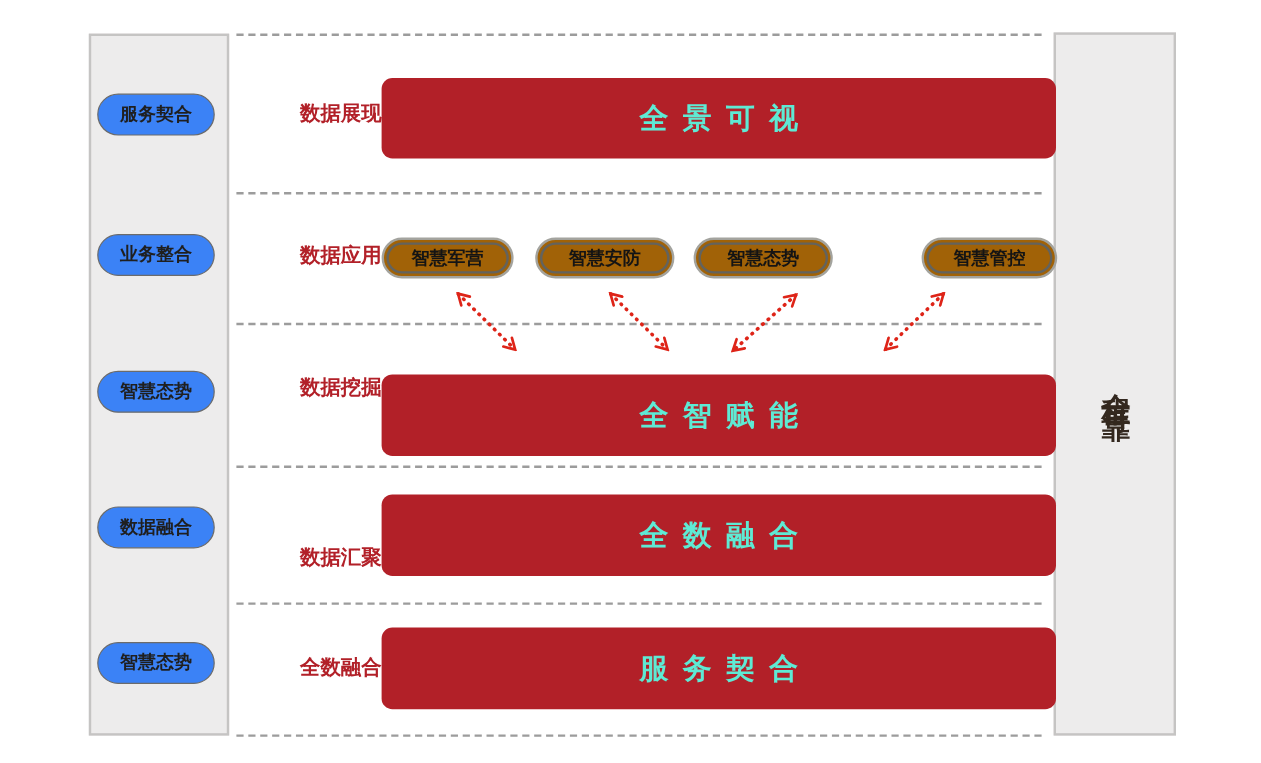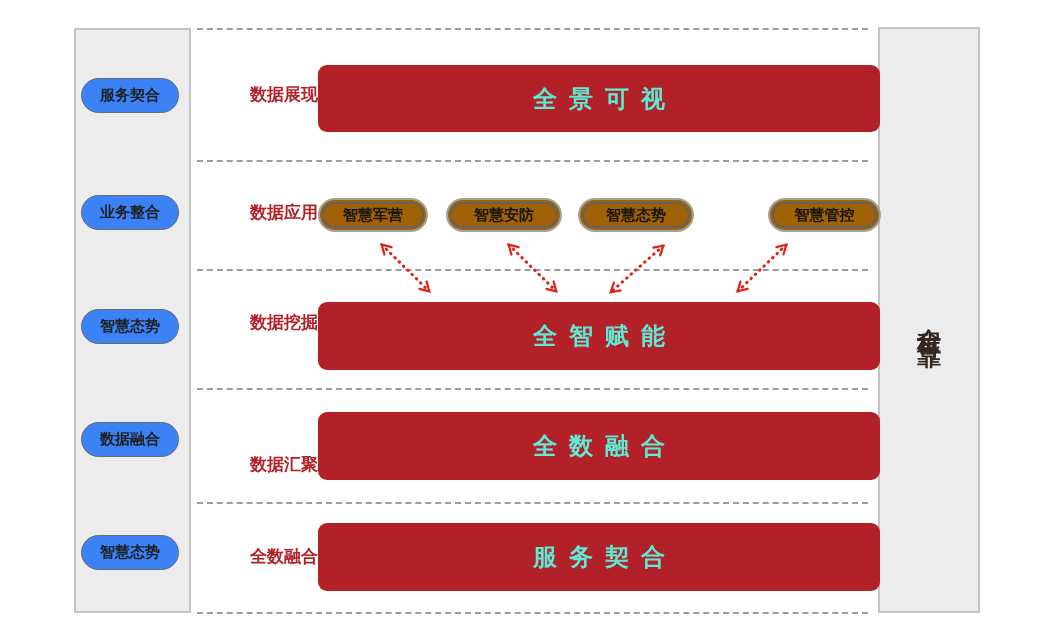--- a/index.html
+++ b/index.html
@@ -74,21 +74,21 @@
 <div class="dotline" style="top:502px"></div>
 <div class="dotline" style="top:612px"></div>
 
 <div class="row-label" style="top:84px">数据展现</div>
 <div class="row-label" style="top:202px">数据应用</div>
 <div class="row-label" style="top:312px">数据挖掘</div>
 <div class="row-label" style="top:454px">数据汇聚</div>
 <div class="row-label" style="top:546px">全数融合</div>
 
 <div class="bar" style="top:65px;height:67px">全景可视</div>
-<div class="bar" style="top:302px;height:68px">全智赋能</div>
+<div class="bar" style="top:312px;height:68px">全智赋能</div>
 <div class="bar" style="top:412px;height:68px">全数融合</div>
 <div class="bar" style="top:523px;height:68px">服务契合</div>
 
 <div class="app-pill" style="left:318px;width:110px">
   <div class="app-pill-inner">智慧军营</div>
 </div>
 <div class="app-pill" style="left:446px;width:116px">
   <div class="app-pill-inner">智慧安防</div>
 </div>
 <div class="app-pill" style="left:578px;width:116px">

